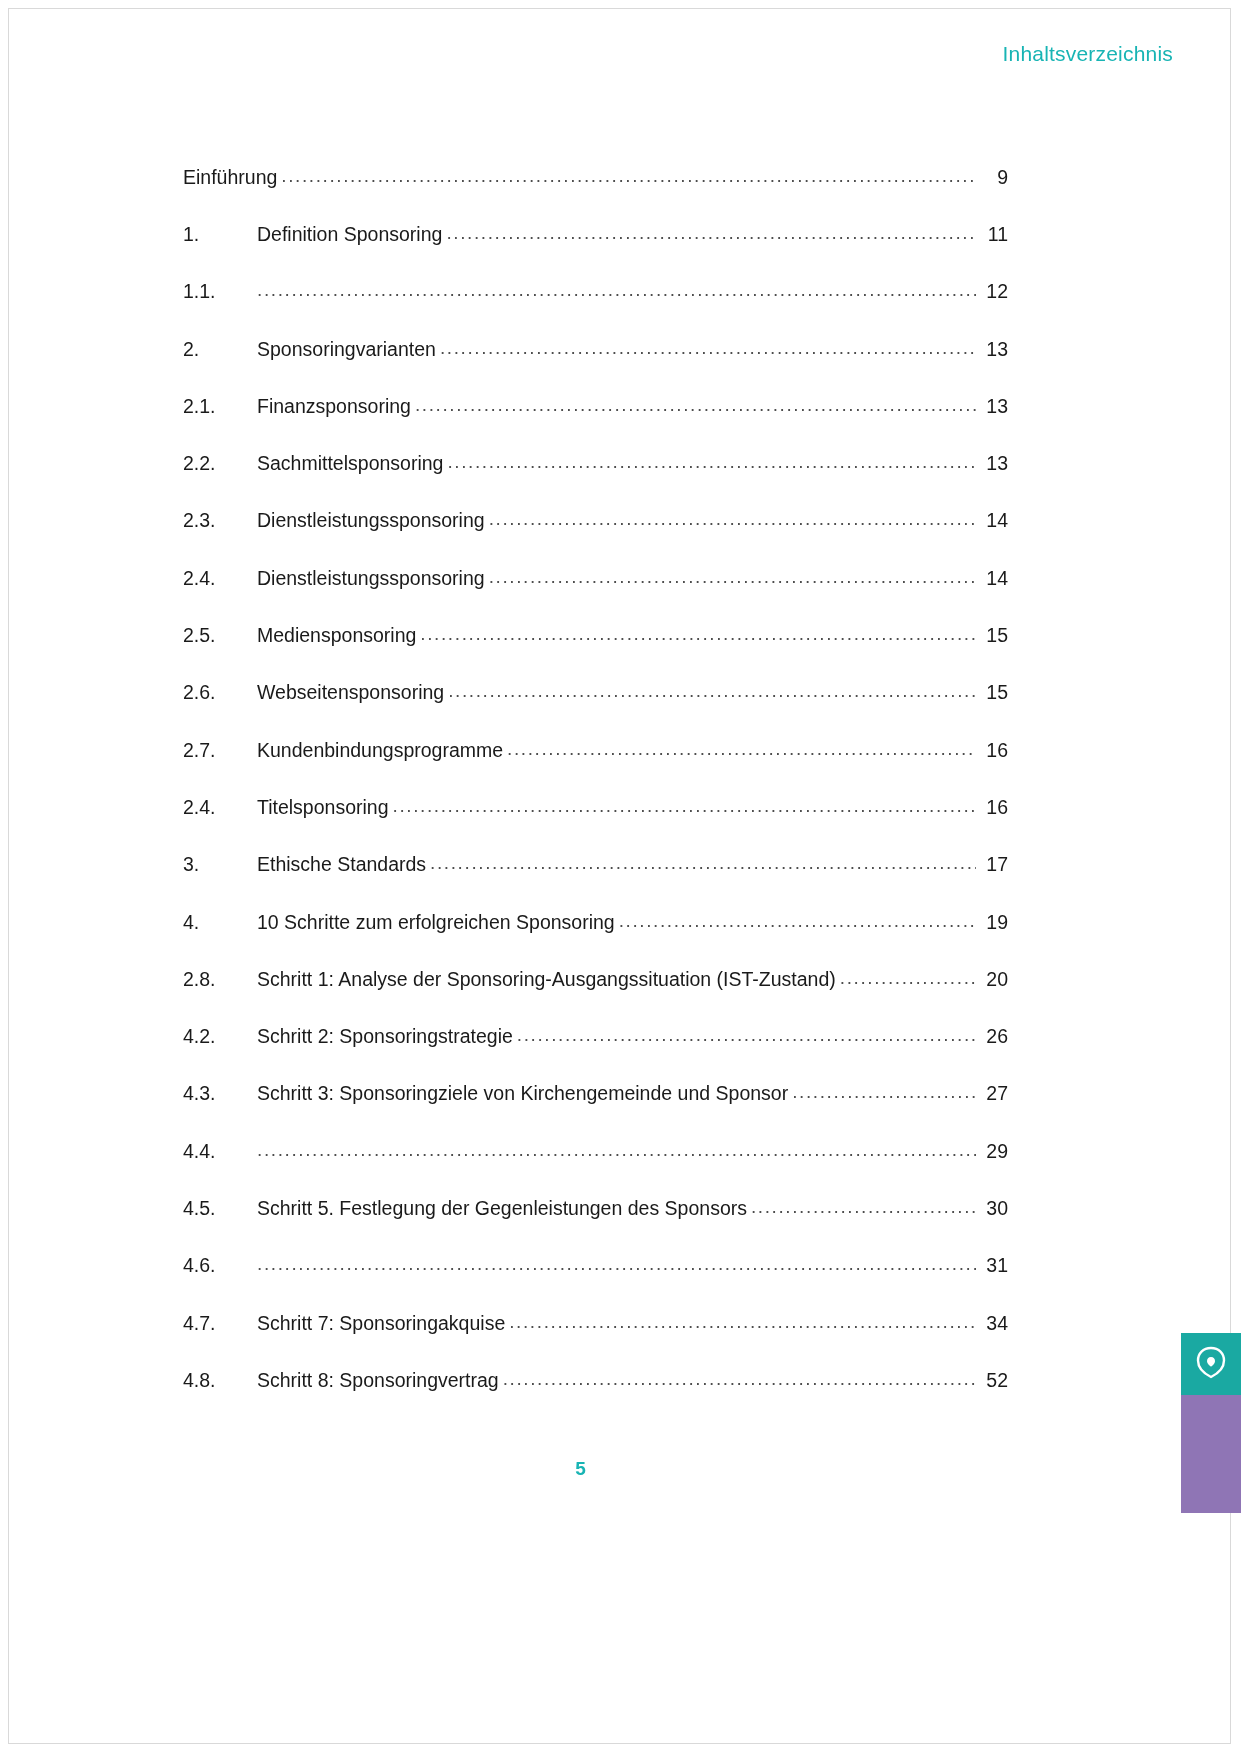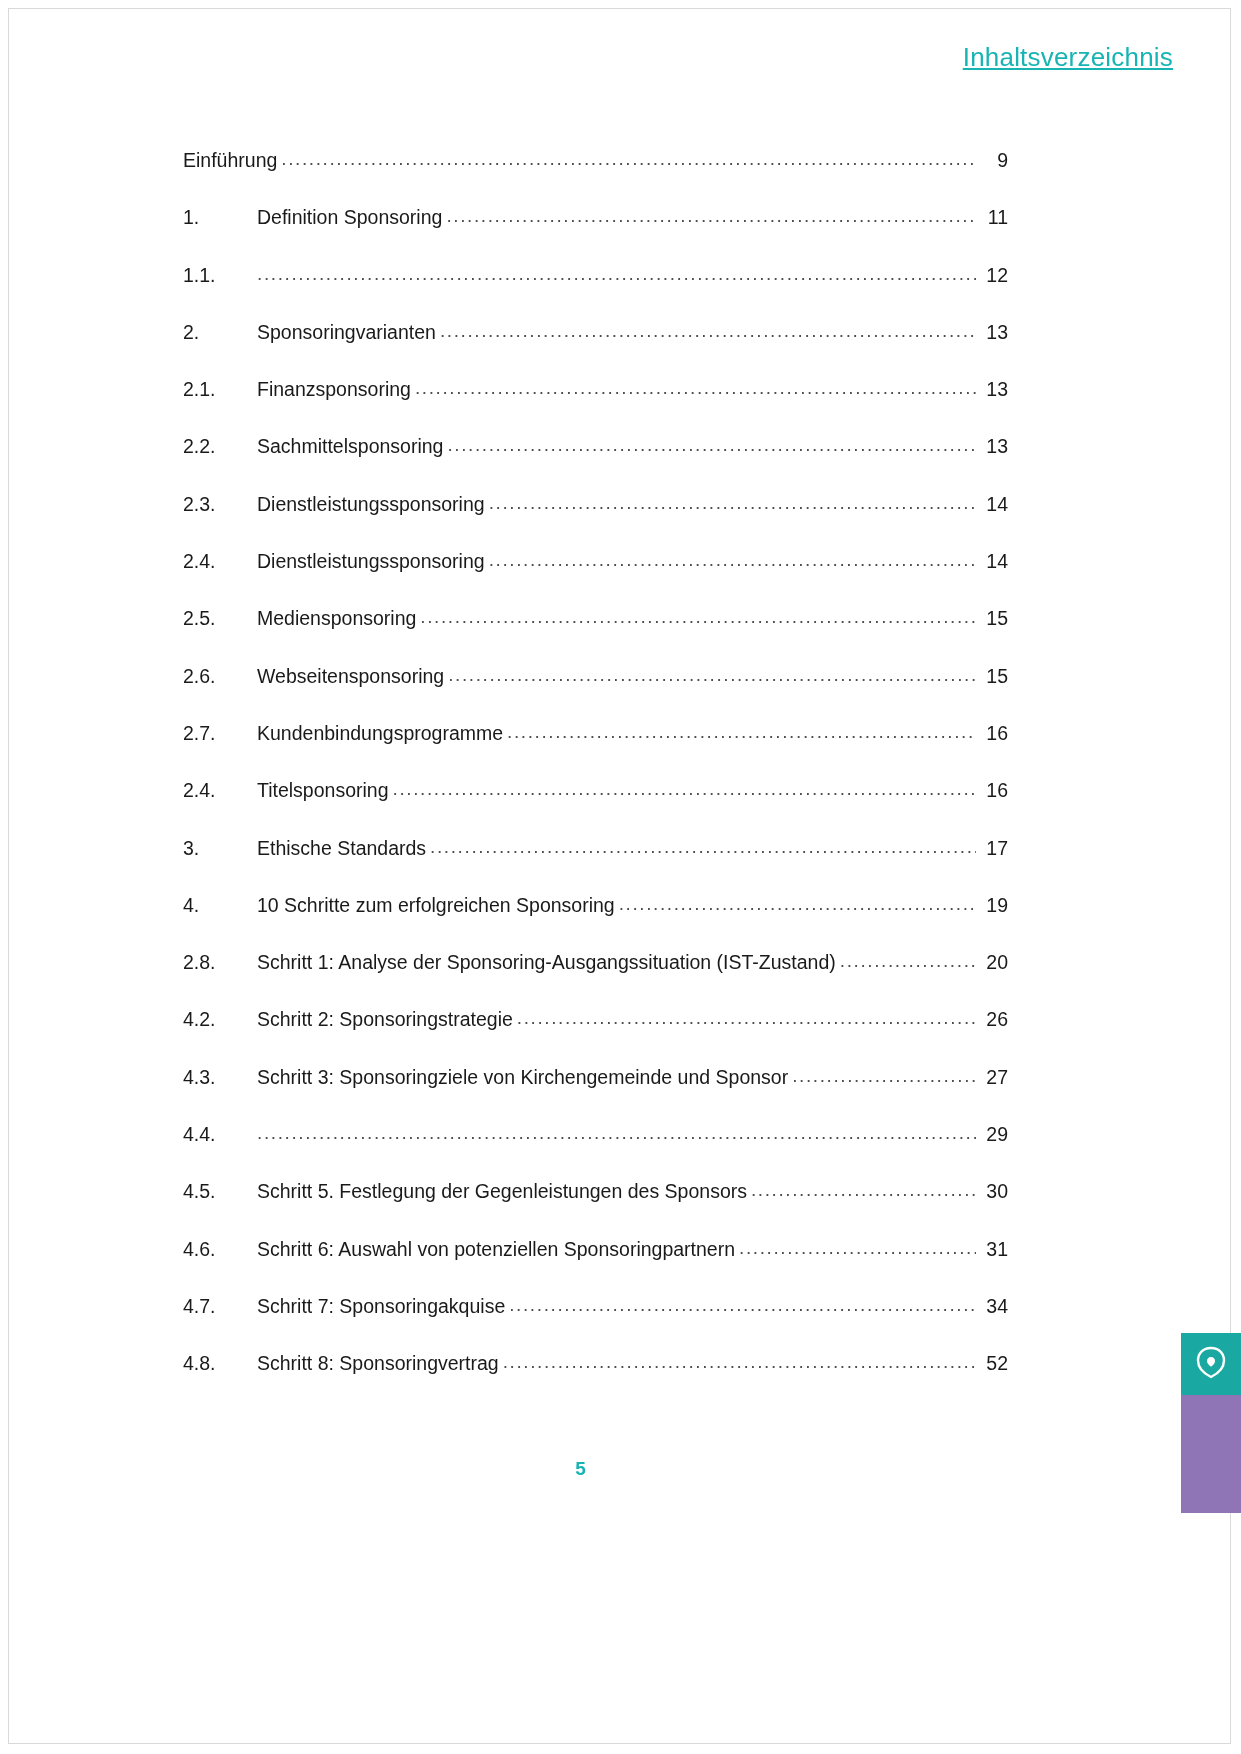--- a/index.html
+++ b/index.html
@@ -23,37 +23,36 @@
     width: 1223px;
     height: 1736px;
     border: 1px solid #d9d9d9;
     box-sizing: border-box;
   }
 
   .running-head {
     position: absolute;
     right: 68px;
     top: 42px;
-    font-size: 26px;
+    font-size: 21px;
     color: #18b4b4;
     letter-spacing: 0.2px;
     white-space: nowrap;
-    text-decoration: underline;
   }
 
   .toc {
     position: absolute;
     left: 183px;
     top: 148px;
     width: 825px;
   }
 
   .toc-row {
     display: flex;
-    align-items: flex-start;
+    align-items: center;
     font-size: 19.5px;
     color: #1a1a1a;
     height: 57.3px;
     line-height: 24px;
   }
 
   .toc-num {
     width: 74px;
     flex: 0 0 74px;
     white-space: nowrap;
@@ -231,21 +230,20 @@
       <span class="toc-page">29</span>
     </div>
     <div class="toc-row">
       <span class="toc-num">4.5.</span>
       <span class="toc-title">Schritt 5. Festlegung der Gegenleistungen des Sponsors</span>
       <span class="toc-leader">................................................................................................................................................................</span>
       <span class="toc-page">30</span>
     </div>
     <div class="toc-row">
       <span class="toc-num">4.6.</span>
-      <span class="toc-title">Schritt 6: Auswahl von potenziellen Sponsoringpartnern</span>
       <span class="toc-leader">................................................................................................................................................................</span>
       <span class="toc-page">31</span>
     </div>
     <div class="toc-row">
       <span class="toc-num">4.7.</span>
       <span class="toc-title">Schritt 7: Sponsoringakquise</span>
       <span class="toc-leader">................................................................................................................................................................</span>
       <span class="toc-page">34</span>
     </div>
     <div class="toc-row">

